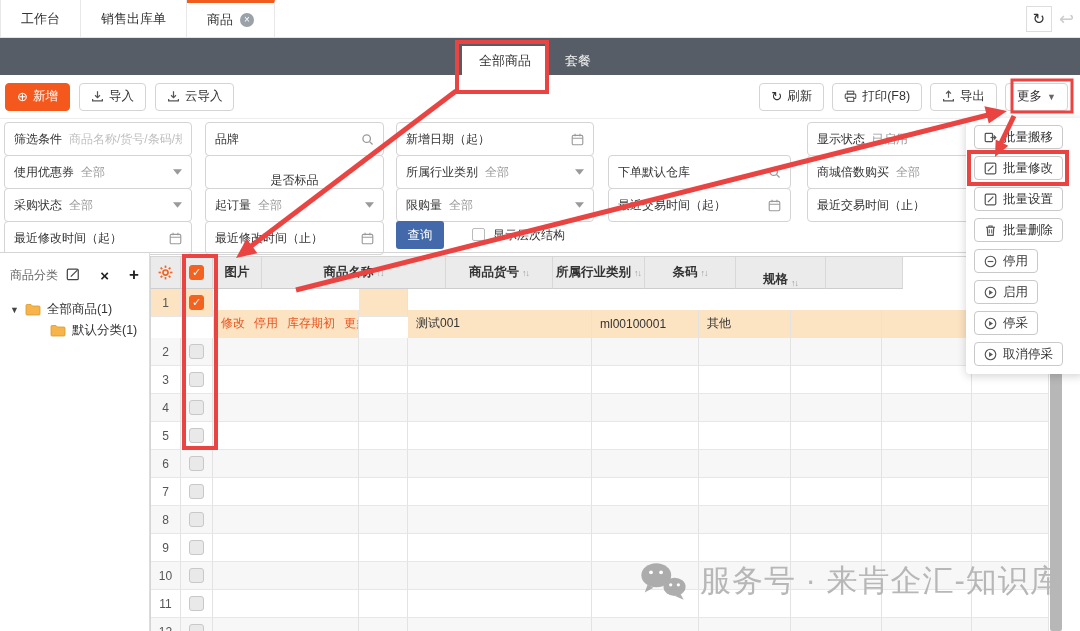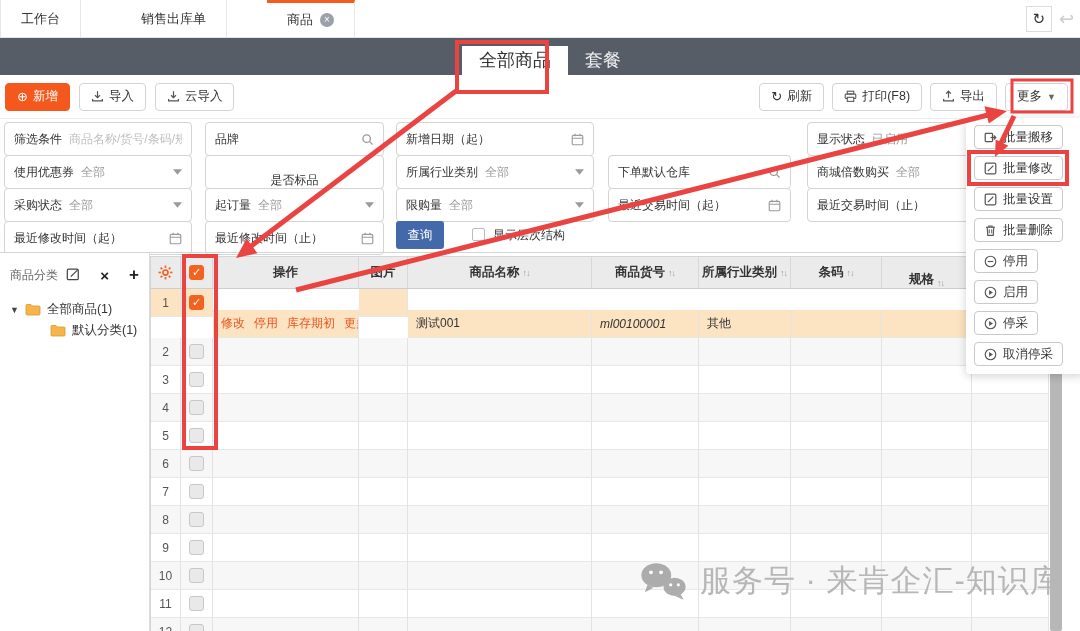--- a/index.html
+++ b/index.html
@@ -2,36 +2,36 @@
 <html><head>
 <meta charset="utf-8">
 <style>
   html,body{margin:0;padding:0;background:#fff;}
   *{box-sizing:border-box;}
   .screen{position:relative;width:1080px;height:631px;overflow:hidden;background:#fff;
     font-family:"Liberation Sans","DejaVu Sans",sans-serif;font-size:12px;color:#333;}
 
   
   .tabbar{position:absolute;top:0;left:0;width:1080px;height:38px;display:flex;
-    border-bottom:1px solid #e3e3e3;background:#fff;gap:40px;}
+    border-bottom:1px solid #e3e3e3;background:#fff;}
   .tab{padding:0 20px;border-right:1px solid #e8e8e8;font-size:13px;color:#333;
     display:flex;align-items:center;gap:7px;}
   .tab:first-child{border-left:1px solid #e8e8e8;}
   .tab.active{border-top:3px solid #f25c1f;}
   .tab-close{width:14px;height:14px;border-radius:50%;background:#9aa1a8;color:#fff;
     font-size:10px;line-height:14px;text-align:center;}
   .winicons{margin-left:auto;display:flex;align-items:center;gap:7px;padding-right:6px;}
   .iconbox{width:26px;height:26px;border:1px solid #ddd;display:flex;align-items:center;
     justify-content:center;font-size:15px;color:#333;background:#fff;}
   .undo{font-size:18px;color:#ccc;}
 
   
   .darkbar{position:absolute;top:38px;left:0;width:1080px;height:37px;background:#575d66;
     display:flex;align-items:flex-end;padding-left:462px;}
-  .vtab{height:29px;line-height:29px;padding:0 17px;font-size:18px;color:#f0f0f0;}
+  .vtab{height:29px;line-height:29px;padding:0 17px;font-size:13px;color:#f0f0f0;}
   .vtab.active{background:#fff;color:#333;}
 
   
   .toolbar{position:absolute;top:75px;left:0;width:1080px;height:44px;display:flex;
     align-items:center;gap:9px;padding:0 12px 0 5px;border-bottom:1px solid #ededed;background:#fff;}
   .btn{height:28px;border-radius:4px;border:1px solid #d4d4d4;padding:0 11px;
     display:inline-flex;align-items:center;gap:5px;font-size:12.5px;color:#333;background:#fff;white-space:nowrap;}
   .btn.primary{background:#f4581c;border-color:#f4581c;color:#fff;}
   .bic{font-size:13px;display:flex;align-items:center;}
   .tb-right{margin-left:auto;display:flex;gap:8px;}
@@ -370,23 +370,20 @@
                 <line x1="11.5" y1="11.5" x2="13.2" y2="13.2"></line>
                 <line x1="2.8" y1="13.2" x2="4.5" y2="11.5"></line>
                 <line x1="11.5" y1="4.5" x2="13.2" y2="2.8"></line>
               </g>
             </svg>
           </span>
         </div>
         <div class="cell" style="width: 32px; flex: 0 0 32px;">
           <div class="cb on">✓</div>
         </div>
-        <div class="cell" style="width: 146px; flex: 0 0 146px;">
-          <span>操作</span>
-        </div>
         <div class="cell" style="width: 49px; flex: 0 0 49px;">
           <span>图片</span>
         </div>
         <div class="cell" style="width: 184px; flex: 0 0 184px;">
           <span>商品名称</span>
           <span class="sort">↑↓</span>
         </div>
         <div class="cell" style="width: 107px; flex: 0 0 107px;">
           <span>商品货号</span>
           <span class="sort">↑↓</span>
@@ -411,21 +408,21 @@
           <div class="cb on">✓</div>
         </div>
         <div class="cell left" style="width: 146px; flex: 0 0 146px;">
           <span class="alink">修改</span>
           <span class="alink">停用</span>
           <span class="alink">库存期初</span>
           <span class="alink">更多</span>
         </div>
         <div class="cell" style="width: 49px; flex: 0 0 49px;"></div>
         <div class="cell left" style="width: 184px; flex: 0 0 184px;">测试001</div>
-        <div class="cell left" style="width: 107px; flex: 0 0 107px; font-style: italic;">ml00100001</div>
+        <div class="cell left" style="width: 107px; flex: 0 0 107px;">ml00100001</div>
         <div class="cell left" style="width: 92px; flex: 0 0 92px;">其他</div>
         <div class="cell left" style="width: 91px; flex: 0 0 91px;"></div>
         <div class="cell left" style="width: 90px; flex: 0 0 90px;"></div>
         <div class="cell" style="width: 77px; flex: 0 0 77px;"></div>
       </div>
       <div class="trow even">
         <div class="cell ncell" style="width: 30px; flex: 0 0 30px;">2</div>
         <div class="cell" style="width: 32px; flex: 0 0 32px;">
           <div class="cb"></div>
         </div>

